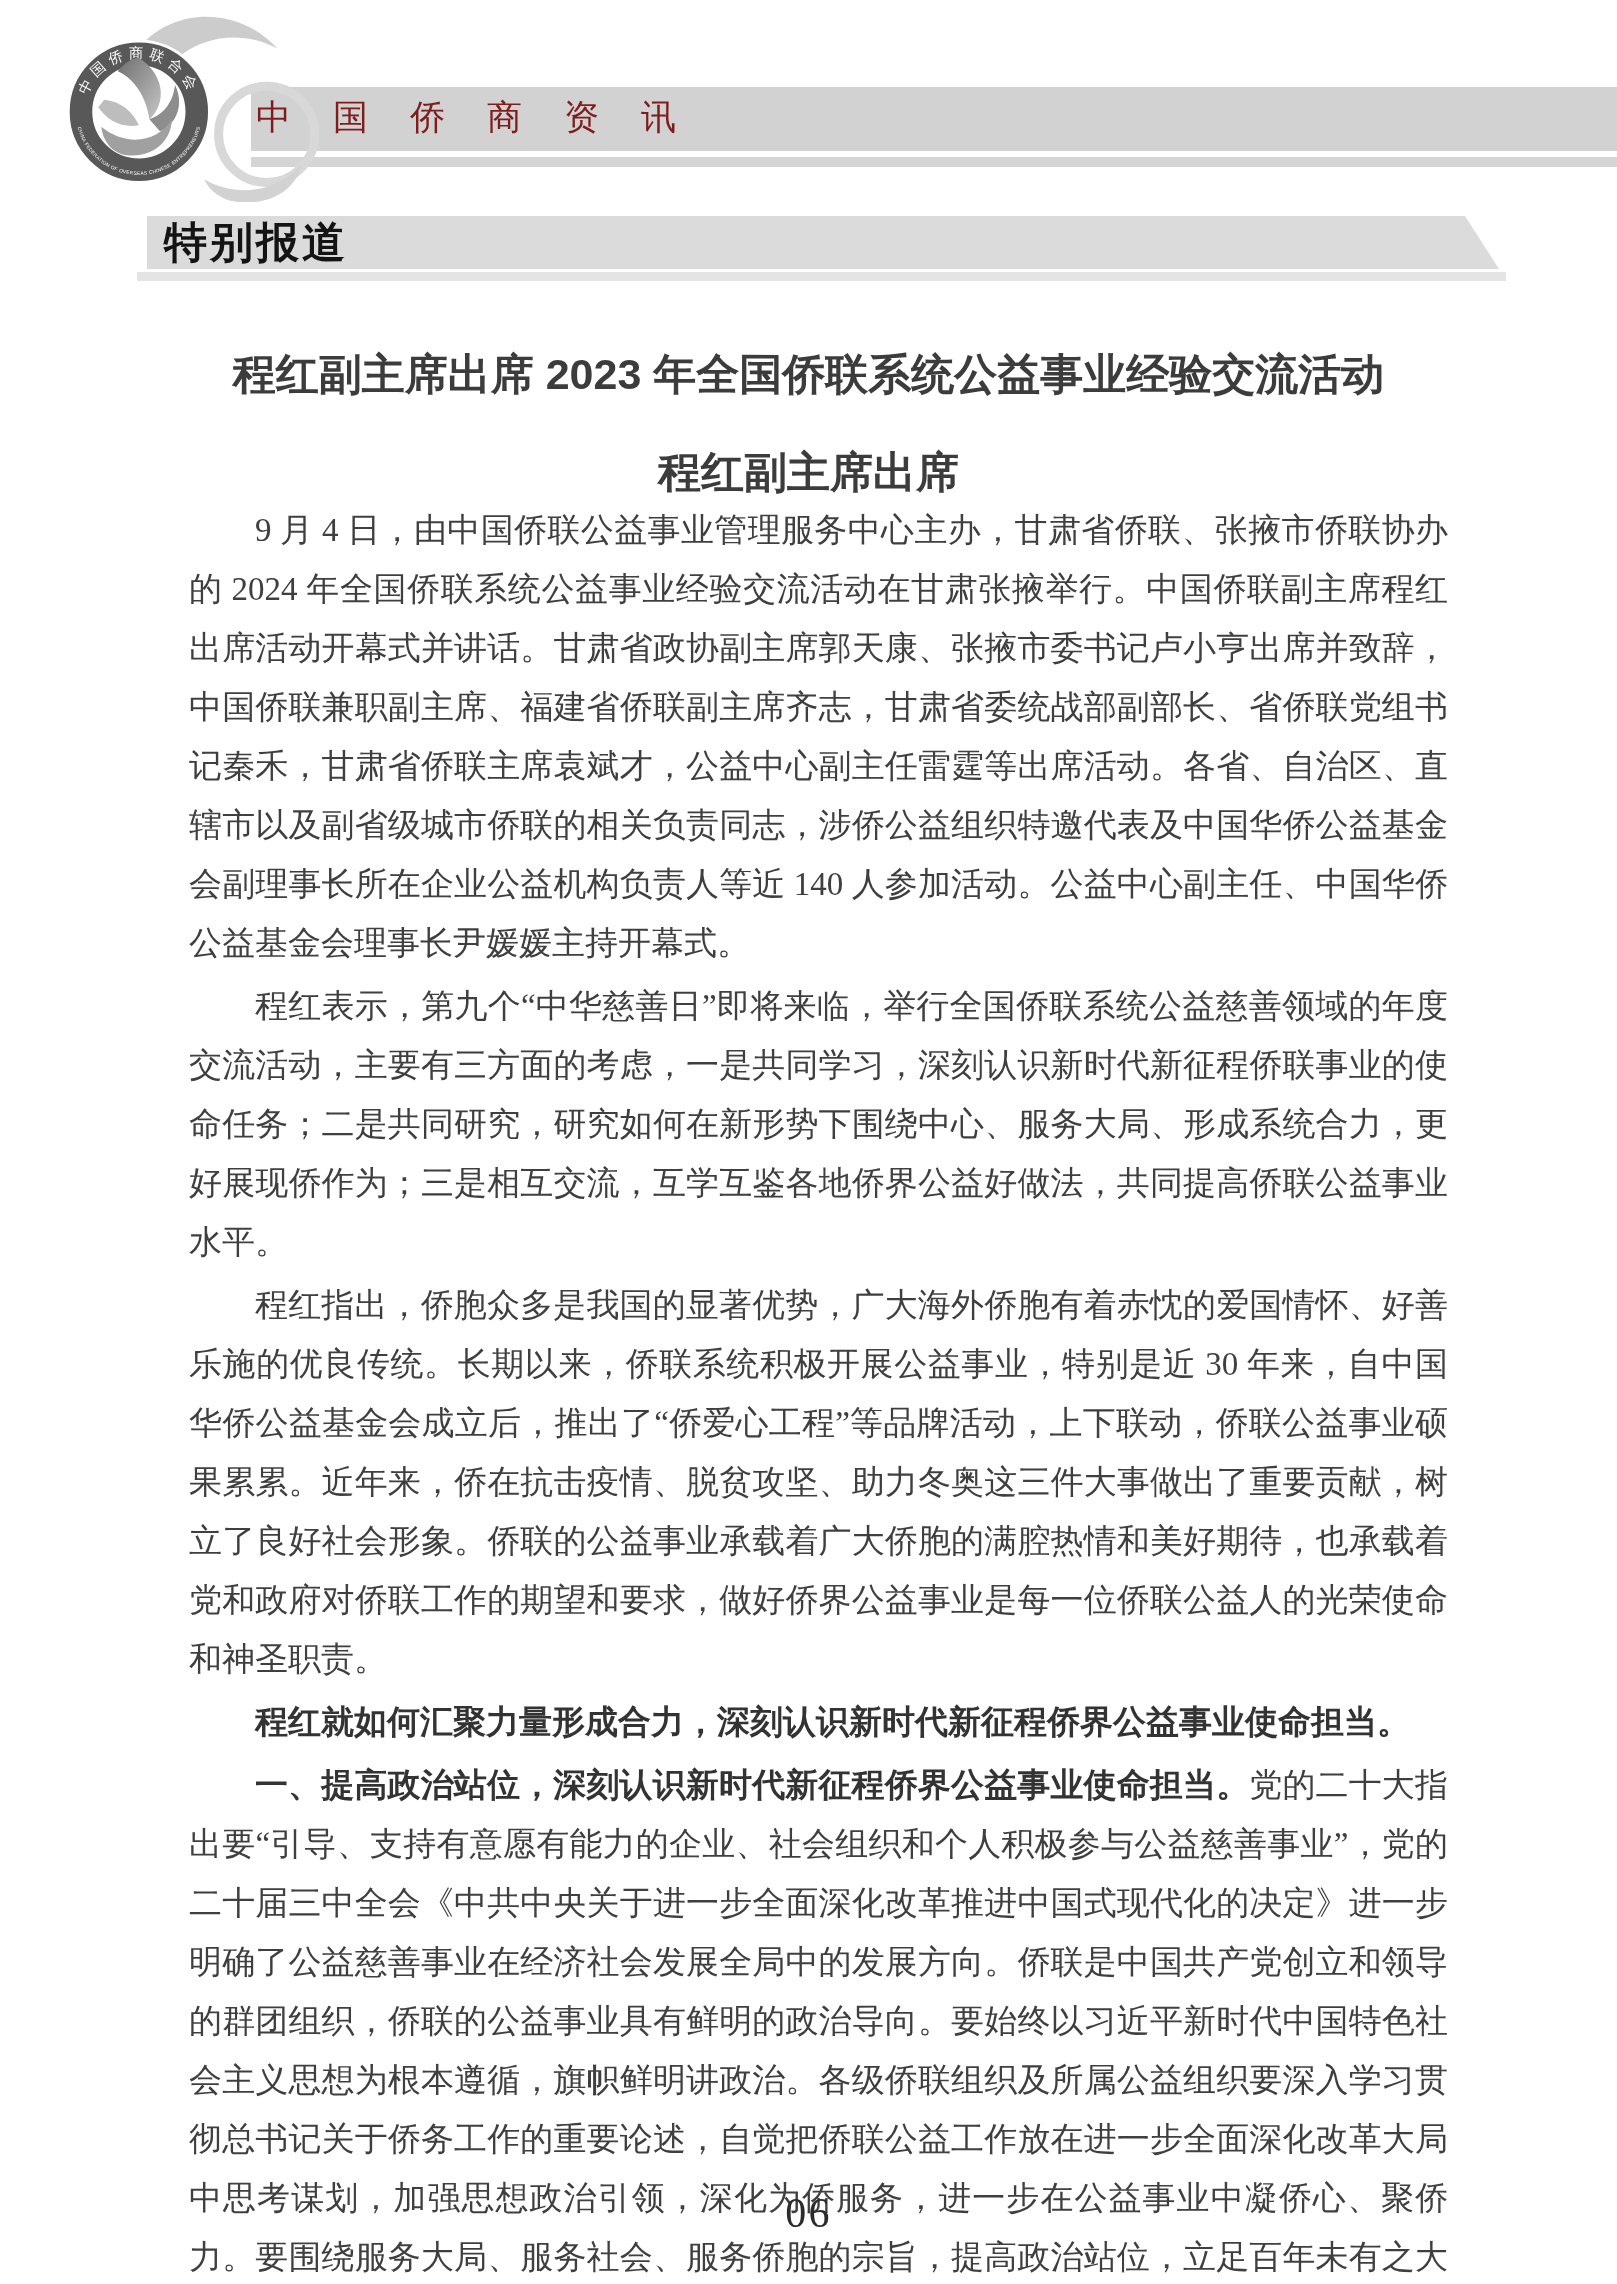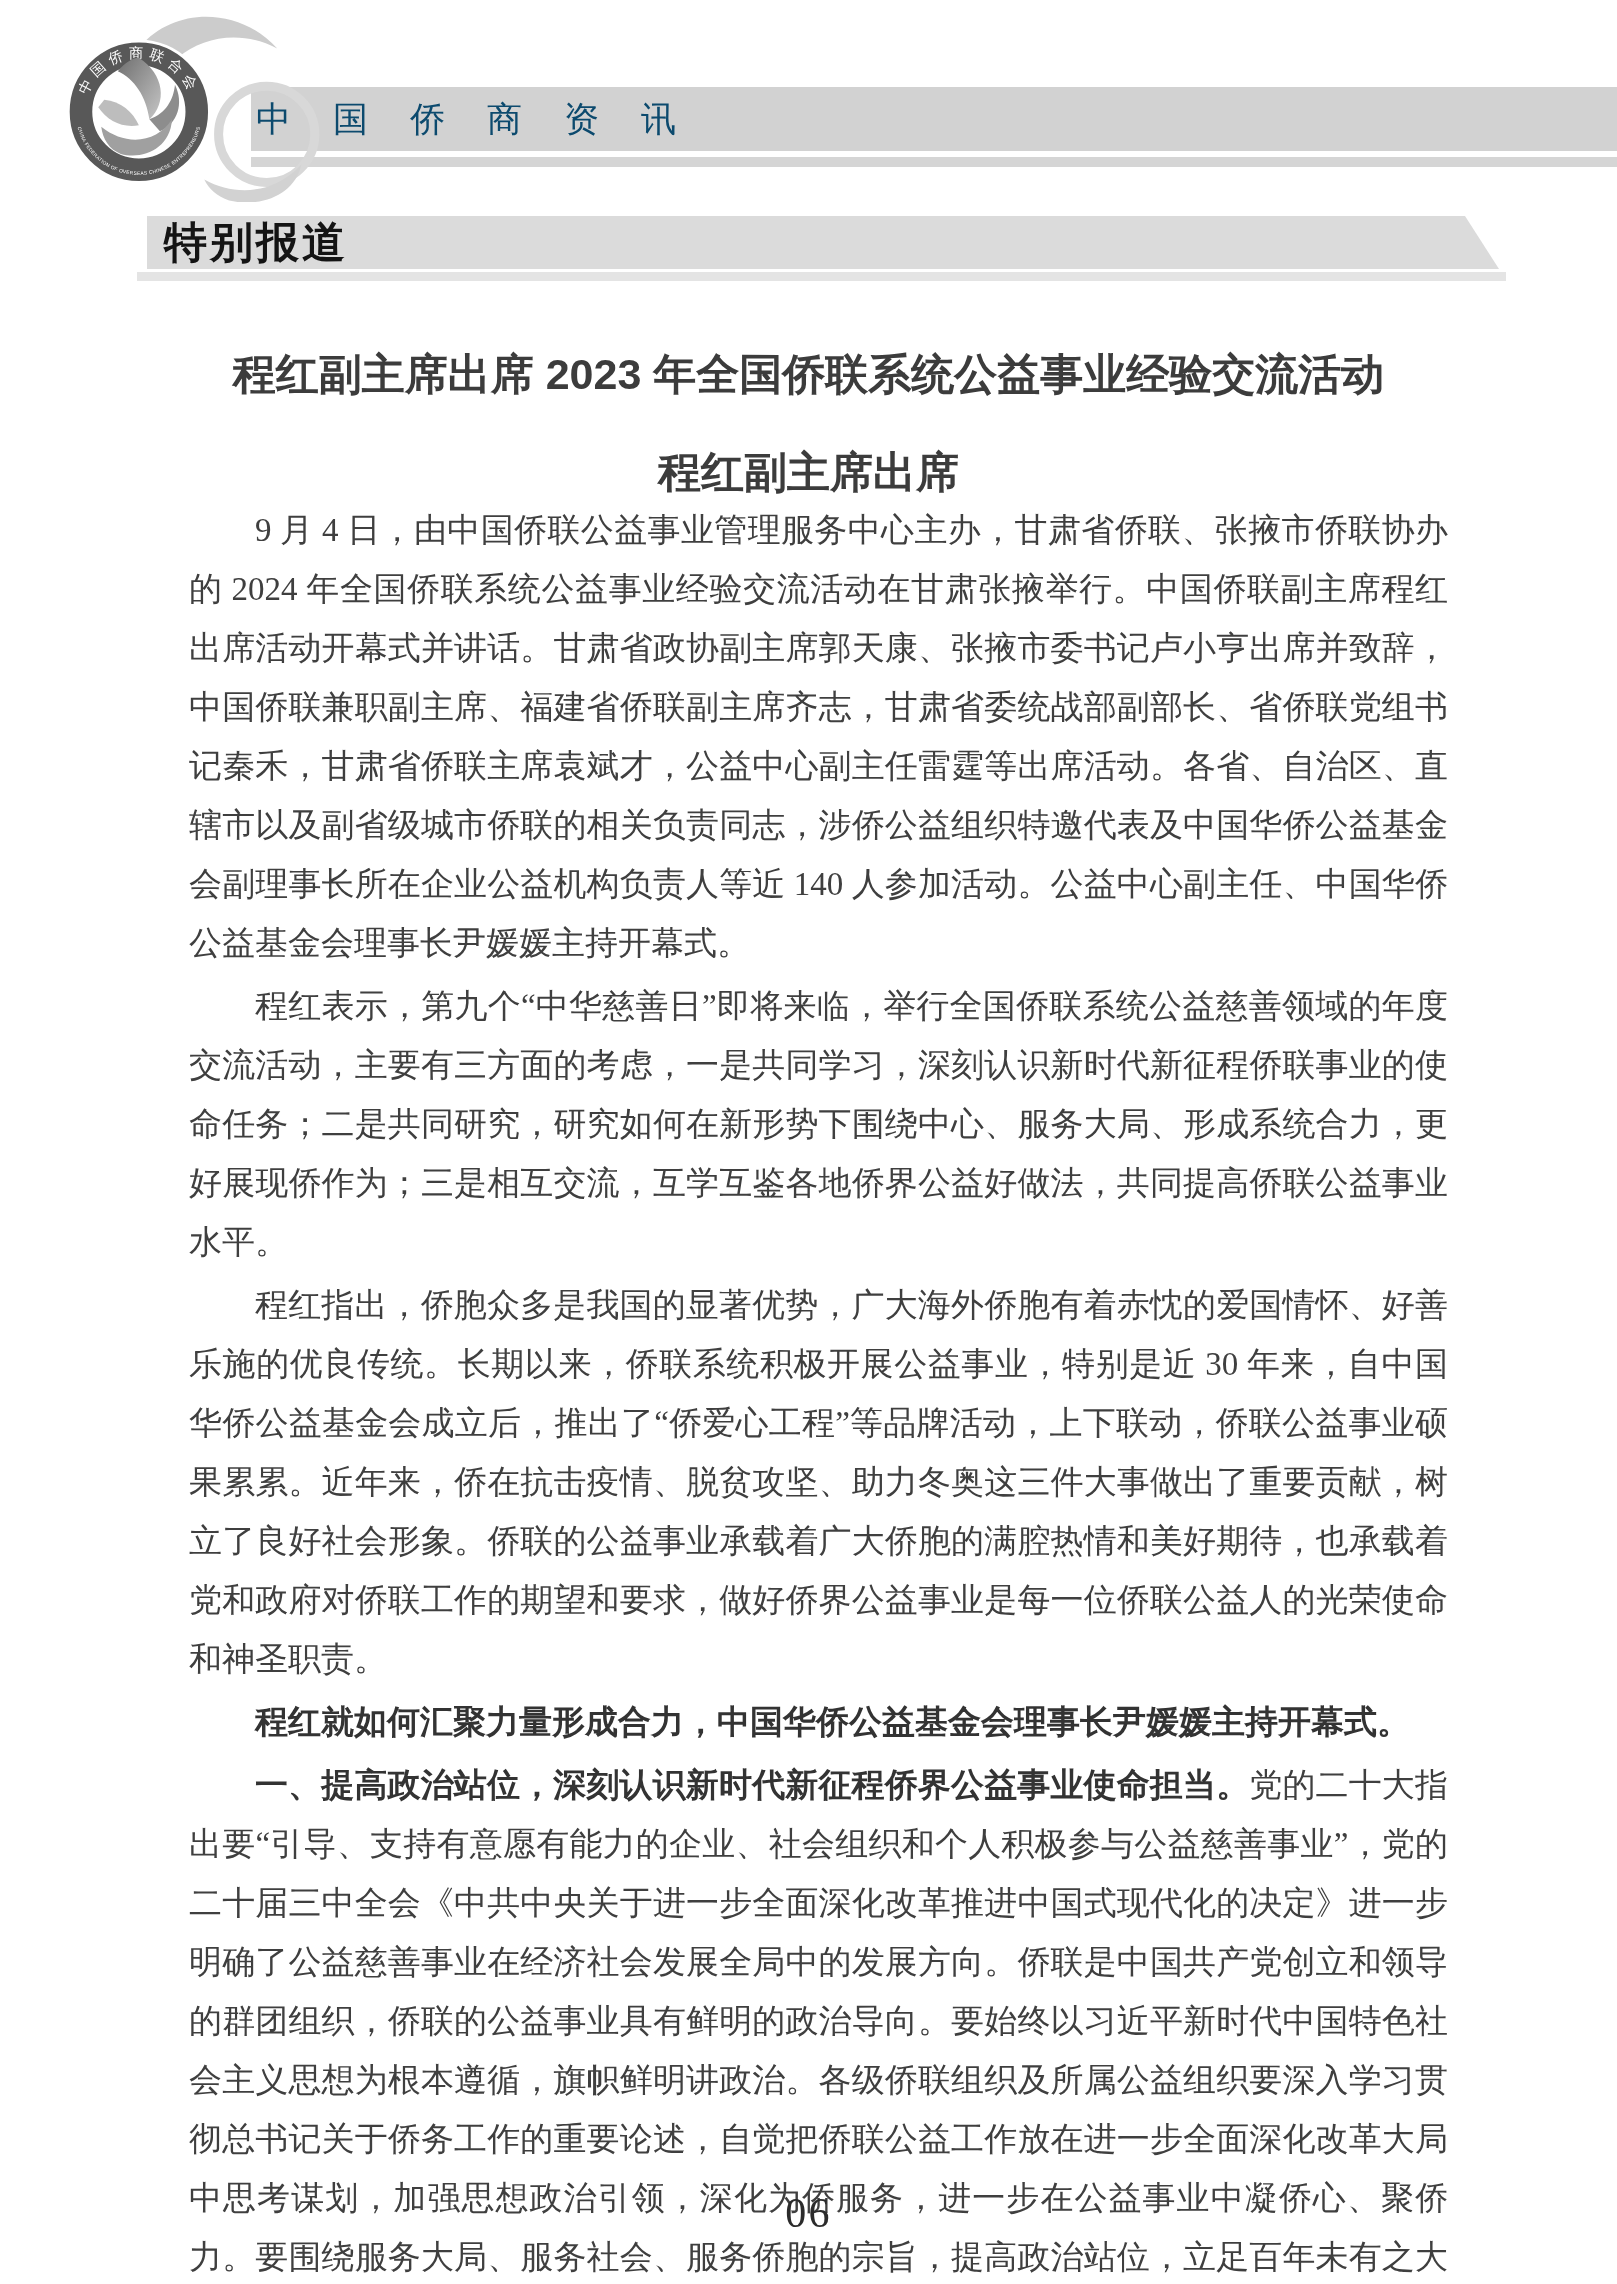--- a/index.html
+++ b/index.html
@@ -17,22 +17,22 @@
     position:absolute;left:251px;top:87px;right:0;height:64px;
     background:#d2d2d2;
   }
   .mast-strip{
     position:absolute;left:251px;top:157px;right:0;height:9.8px;
     background:#d5d5d5;
   }
   .mast-title{
     position:absolute;left:256px;top:89px;height:62px;
     line-height:62px;font-size:35px;letter-spacing:42px;
-    color:#0c4a6e;white-space:nowrap;
-    font-family:Liberation Serif, serif;
+    color:#7f1d1d;white-space:nowrap;
+    font-family:Liberation Mono, monospace;
   }
   .logo{position:absolute;left:50px;top:4.5px;width:280px;height:197px;}
   
   .section-band{
     position:absolute;left:147px;top:216px;width:1352px;height:53px;
     background:#dbdbdb;
     clip-path:polygon(0 0, calc(100% - 34px) 0, 100% 100%, 0 100%);
   }
   .section-band-strip{
     position:absolute;left:137px;top:272px;width:1369px;height:9px;
@@ -115,20 +115,20 @@
 
   <div class="article-title">
     <div>程红副主席出席 2023 年全国侨联系统公益事业经验交流活动</div>
     <div>程红副主席出席</div>
   </div>
 
   <div class="article-body">
     <p>9 月 4 日，由中国侨联公益事业管理服务中心主办，甘肃省侨联、张掖市侨联协办的 2024 年全国侨联系统公益事业经验交流活动在甘肃张掖举行。中国侨联副主席程红出席活动开幕式并讲话。甘肃省政协副主席郭天康、张掖市委书记卢小亨出席并致辞，中国侨联兼职副主席、福建省侨联副主席齐志，甘肃省委统战部副部长、省侨联党组书记秦禾，甘肃省侨联主席袁斌才，公益中心副主任雷霆等出席活动。各省、自治区、直辖市以及副省级城市侨联的相关负责同志，涉侨公益组织特邀代表及中国华侨公益基金会副理事长所在企业公益机构负责人等近 140 人参加活动。公益中心副主任、中国华侨公益基金会理事长尹媛媛主持开幕式。</p>
     <p>程红表示，第九个“中华慈善日”即将来临，举行全国侨联系统公益慈善领域的年度交流活动，主要有三方面的考虑，一是共同学习，深刻认识新时代新征程侨联事业的使命任务；二是共同研究，研究如何在新形势下围绕中心、服务大局、形成系统合力，更好展现侨作为；三是相互交流，互学互鉴各地侨界公益好做法，共同提高侨联公益事业水平。</p>
     <p>程红指出，侨胞众多是我国的显著优势，广大海外侨胞有着赤忱的爱国情怀、好善乐施的优良传统。长期以来，侨联系统积极开展公益事业，特别是近 30 年来，自中国华侨公益基金会成立后，推出了“侨爱心工程”等品牌活动，上下联动，侨联公益事业硕果累累。近年来，侨在抗击疫情、脱贫攻坚、助力冬奥这三件大事做出了重要贡献，树立了良好社会形象。侨联的公益事业承载着广大侨胞的满腔热情和美好期待，也承载着党和政府对侨联工作的期望和要求，做好侨界公益事业是每一位侨联公益人的光荣使命和神圣职责。</p>
-    <p class="bold">程红就如何汇聚力量形成合力，中国华侨公益基金会理事长尹媛媛主持开幕式。</p>
+    <p class="bold">程红就如何汇聚力量形成合力，深刻认识新时代新征程侨界公益事业使命担当。</p>
     <p><span class="lead">一、提高政治站位，深刻认识新时代新征程侨界公益事业使命担当。</span><span>党的二十大指出要“引导、支持有意愿有能力的企业、社会组织和个人积极参与公益慈善事业”，党的二十届三中全会《中共中央关于进一步全面深化改革推进中国式现代化的决定》进一步明确了公益慈善事业在经济社会发展全局中的发展方向。侨联是中国共产党创立和领导的群团组织，侨联的公益事业具有鲜明的政治导向。要始终以习近平新时代中国特色社会主义思想为根本遵循，旗帜鲜明讲政治。各级侨联组织及所属公益组织要深入学习贯彻总书记关于侨务工作的重要论述，自觉把侨联公益工作放在进一步全面深化改革大局中思考谋划，加强思想政治引领，深化为侨服务，进一步在公益事业中凝侨心、聚侨力。要围绕服务大局、服务社会、服务侨胞的宗旨，提高政治站位，立足百年未有之大变局，在国家大局中谋划工作，</span></p>
   </div>
 
   <div class="page-number">06</div>
 
 </div>
 
 
 </body></html>

